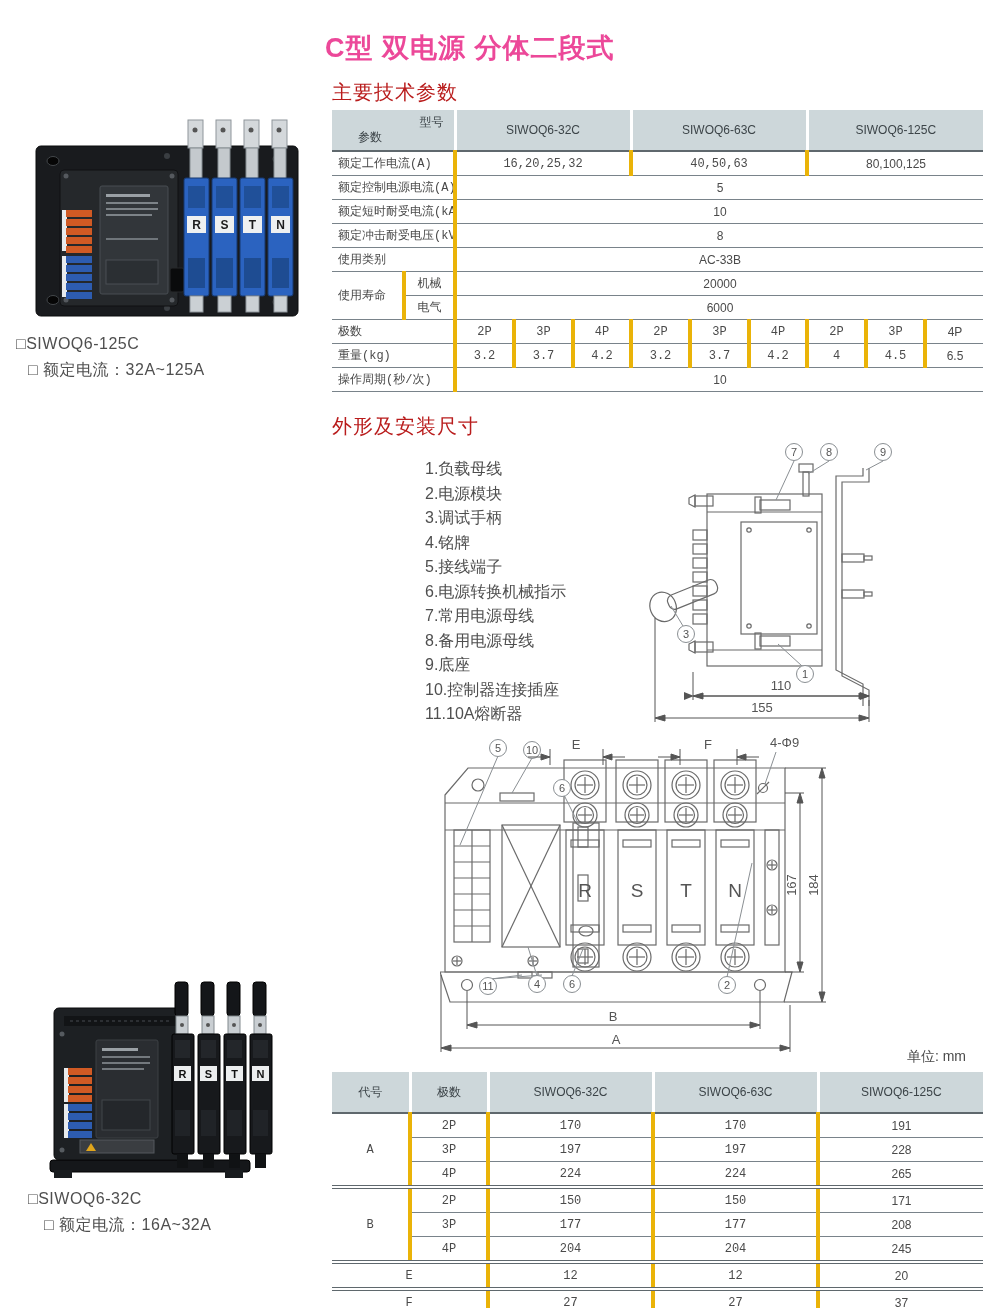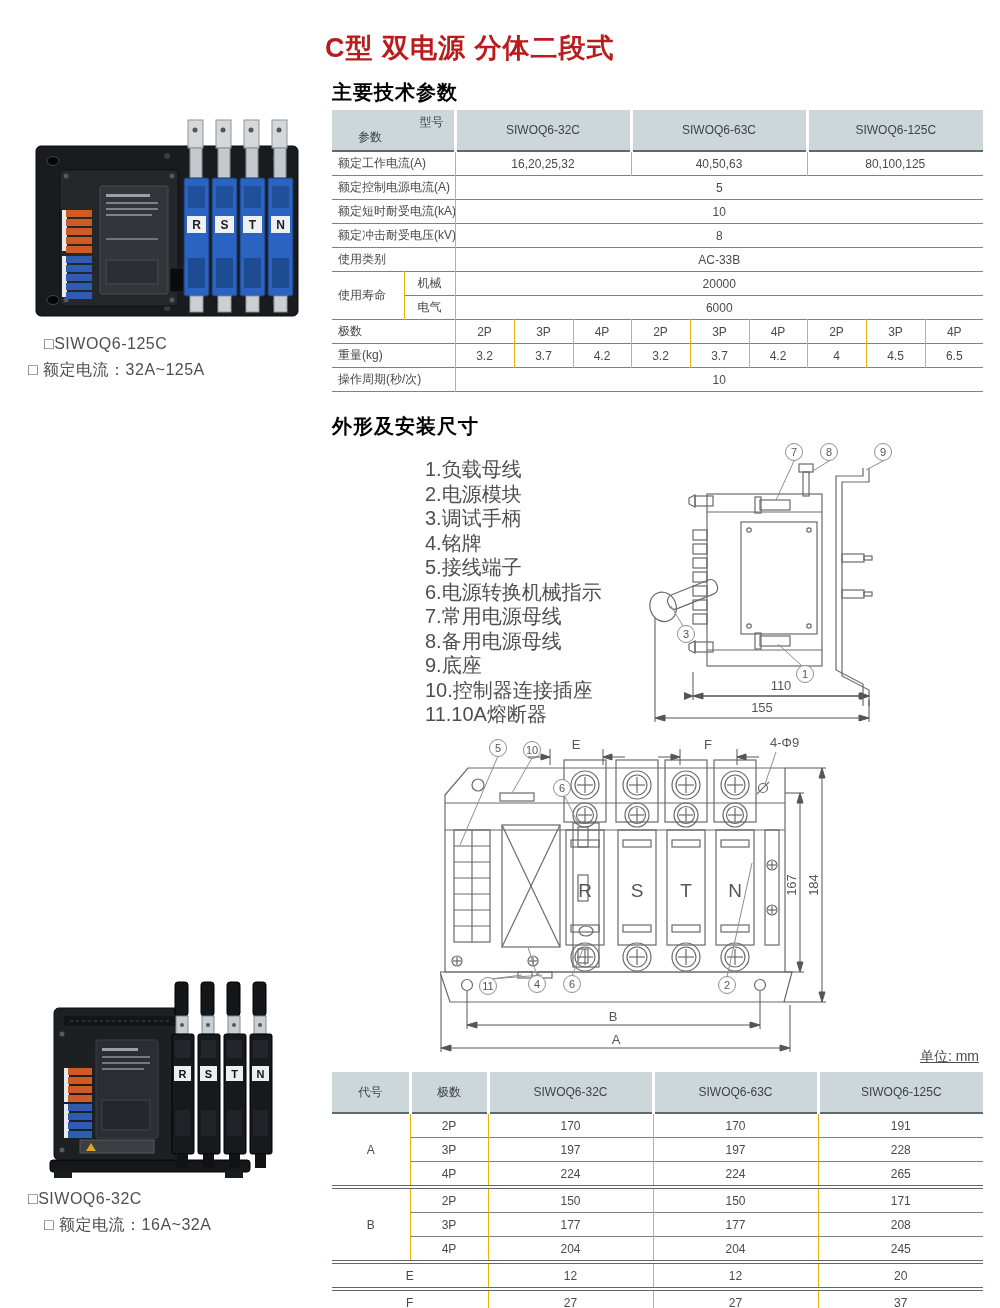--- a/index.html
+++ b/index.html
@@ -1,38 +1,38 @@
 <!DOCTYPE html>
 <html><head>
 <meta charset="utf-8">
 <style>
   html,body{margin:0;padding:0;background:#fff;}
   #page{position:relative;width:1000px;height:1308px;background:#fff;overflow:hidden;
         font-family:"Liberation Sans","DejaVu Sans",sans-serif;color:#4a4a4a;}
   .abs{position:absolute;}
-  .title{font-size:27px;font-weight:bold;color:#b91c1c;letter-spacing:1px;}
-  .sec{font-size:20px;font-weight:bold;color:#000000;letter-spacing:1px;text-align:right;}
+  .title{font-size:27px;font-weight:bold;color:#ec4899;letter-spacing:1px;}
+  .sec{font-size:20px;font-weight:normal;color:#b91c1c;letter-spacing:1px;text-align:right;}
   .cap{font-size:16px;color:#4f4f4f;letter-spacing:0.5px;}
   .unit{font-size:14px;color:#4a4a4a;text-align:right;width:651px;}
   table.t{border-collapse:collapse;table-layout:fixed;font-size:12px;color:#4a4a4a;width:651px;}
   .t td,.t th{height:23px;padding:0;text-align:center;font-weight:normal;white-space:nowrap;overflow:hidden;}
   .t thead th{height:40px;background:#cdd7da;color:#3c4448;}
   .t thead th.gap{border-left:3px solid #fff;}
   .t tr{border-bottom:1px solid #79838a;}
   .t thead tr{border-bottom:2px solid #5f686d;}
   .t .lbl{text-align:left;padding-left:6px;}
-  .t .br{border-right:1px solid #eab308;}
+  .t .br{border-right:4px solid #eab308;font-family:Liberation Mono, monospace;}
   .t2 tr.gsep{border-top:4px double #5f686d;}
   .t2 tr.last{border-bottom:4px double #5f686d;}
   th.corner{position:relative;
     background:#cdd7da;
     background-image:linear-gradient(to bottom right,rgba(0,0,0,0) calc(50% - 1px),#79838a calc(50% - 1px),#79838a calc(50% + 1px),rgba(0,0,0,0) calc(50% + 1px));}
   th.corner .tr{position:absolute;top:4px;right:10px;}
   th.corner .bl{position:absolute;bottom:4px;left:10px;margin-left:16px;}
-  ul.parts{list-style:none;margin:0;padding:0;font-size:20px;color:#4f4f4f;}
+  ul.parts{list-style:none;margin:0;padding:0;font-size:16px;color:#4f4f4f;}
   ul.parts li{height:24.5px;line-height:24.5px;white-space:nowrap;}
   svg text{font-family:"Liberation Sans","DejaVu Sans",sans-serif;}
   .dwg text{fill:#555;}
 </style>
 </head>
 <body>
 
 <div id="page">
 
   <div class="abs title" style="left:325px;top:30px;">C型 双电源 分体二段式</div>
@@ -114,21 +114,21 @@
         <circle cx="257" cy="40" r="2.5" fill="#555"></circle>
       <rect x="252" y="58" width="12" height="34" fill="#c4c9cd" stroke="#868d92"></rect>
       <rect x="246" y="88" width="25" height="118" rx="2" fill="#2b63c0" stroke="#16396f"></rect>
       <rect x="250" y="96" width="17" height="22" fill="#205099"></rect>
         <rect x="250" y="168" width="17" height="30" fill="#1e4c92"></rect>
       <rect x="249" y="126" width="19" height="17" fill="#eef0f1"></rect>
       <text x="258.5" y="139" font-size="12" font-weight="bold" fill="#1c1c1c" text-anchor="middle">N</text>
       <rect x="252" y="206" width="13" height="16" fill="#cbd0d4" stroke="#8f969b"></rect>
     </g>
   </svg>
-  <div class="abs cap" style="left:44px;top:335px;">□SIWOQ6-125C</div>
+  <div class="abs cap" style="left:16px;top:335px;">□SIWOQ6-125C</div>
   <div class="abs cap" style="left:28px;top:360px;">□ 额定电流：32A~125A</div>
 
   <table class="t abs" style="left:332px;top:110px;">
     <colgroup>
         <col style="width:72px">
         <col style="width:51px">
       <col style="width:59px">
         <col style="width:59px">
         <col style="width:58px">
       <col style="width:59px">
@@ -625,21 +625,21 @@
       <rect x="233" y="70" width="15" height="18" fill="#23262a"></rect>
         <rect x="233" y="140" width="15" height="26" fill="#202327"></rect>
       <rect x="232" y="96" width="17" height="15" fill="#eceeef"></rect>
       <text x="240.5" y="108" font-size="11" font-weight="bold" fill="#111" text-anchor="middle">N</text>
       <rect x="235" y="184" width="11" height="14" fill="#101214"></rect>
     </g>
   </svg>
   <div class="abs cap" style="left:28px;top:1190px;">□SIWOQ6-32C</div>
   <div class="abs cap" style="left:44px;top:1215px;">□ 额定电流：16A~32A</div>
 
-  <div class="abs unit" style="left:328px;top:1048px;text-decoration:underline;">单位: mm</div>
+  <div class="abs unit" style="left:315px;top:1048px;">单位: mm</div>
 
   <table class="t t2 abs" style="left:332px;top:1072px;">
     <colgroup>
         <col style="width:78px">
         <col style="width:78px">
         <col style="width:165px">
         <col style="width:165px">
         <col style="width:165px">
       </colgroup>
     <thead>

